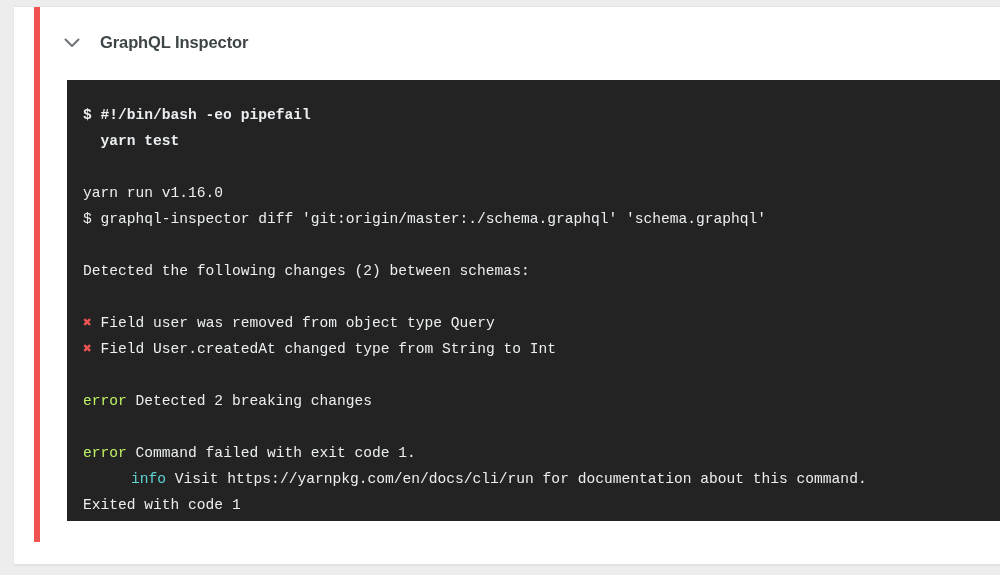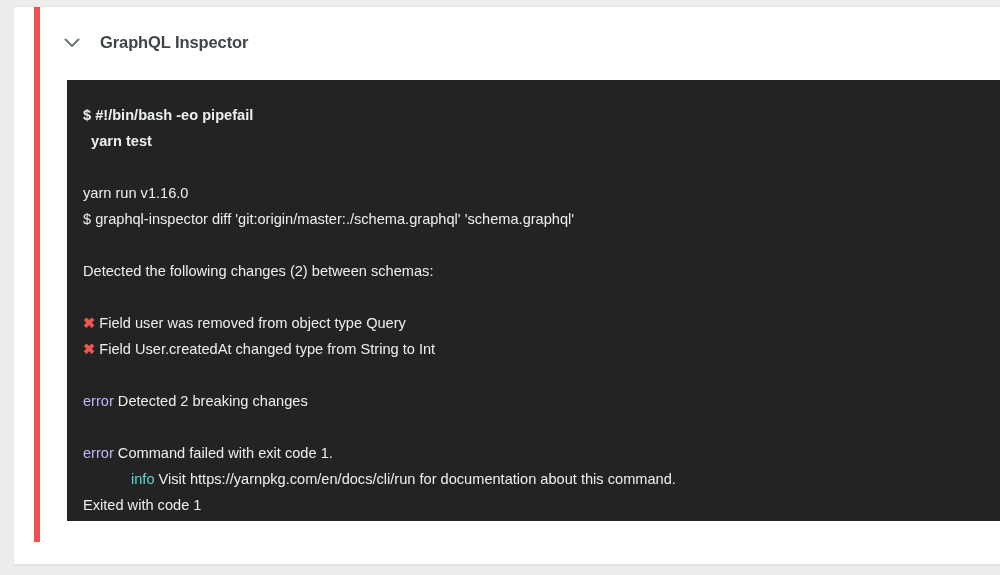--- a/index.html
+++ b/index.html
@@ -80,30 +80,30 @@
     position: absolute;
     left: 53px;
     top: 73px;
     right: 0;
     height: 441px;
     background: #232323;
     overflow: hidden;
     padding: 22px 0 20px 16px;
   }
   .term-inner {
-    font-family: Liberation Sans, sans-serif;
+    font-family: Liberation Mono, monospace;
     font-size: 14.6px;
     line-height: 26px;
     color: #eceff1;
     white-space: pre;
   }
   .line { white-space: pre; }
   .line.bold { font-weight: bold; }
   .line.blank { height: 26px; }
-  .tok-err { color: #c4b5fd; }
+  .tok-err { color: #bef264; }
   .tok-info { color: #5fd4d6; margin-left: 48px; }
   .mark-x {
     color: #ef5552;
     font-weight: bold;
   }
 </style>
 </head>
 <body>
 
 <div class="page">

